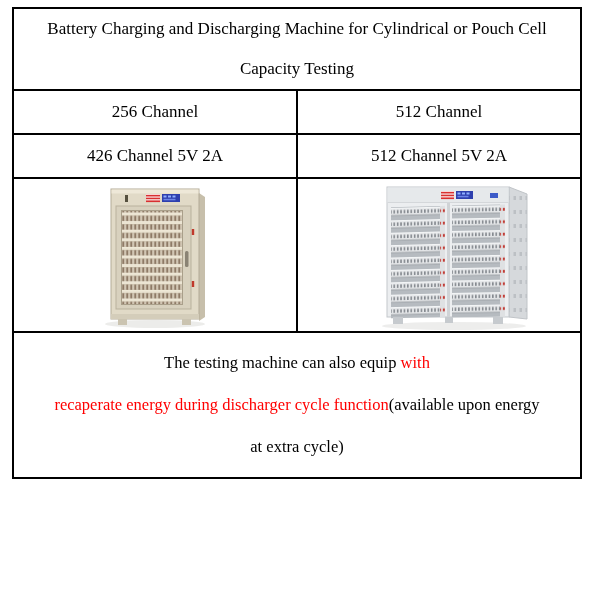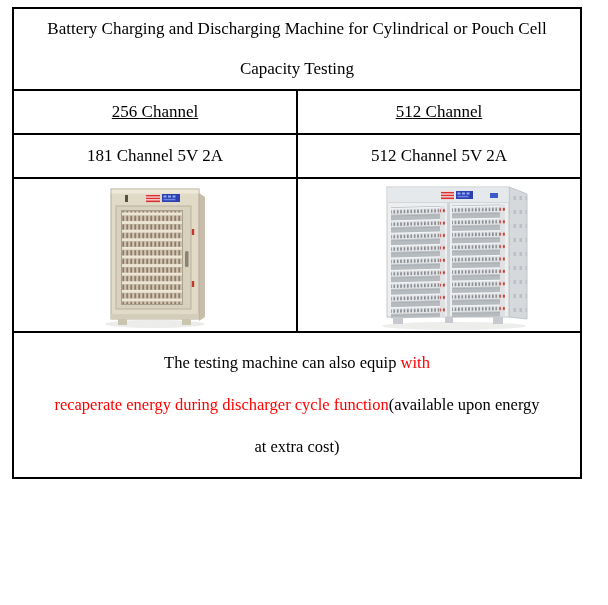--- a/index.html
+++ b/index.html
@@ -26,21 +26,21 @@
   }
   table.spec td {
     border: 2px solid #000000;
     text-align: center;
     vertical-align: middle;
     padding: 0;
     font-size: 17px;
     overflow: hidden;
   }
   tr.r-title   { height: 81px; }
-  tr.r-head    { height: 44px; text-decoration: underline; }
+  tr.r-head    { height: 44px; }
   tr.r-spec    { height: 44px; }
   tr.r-spec3   { height: 45px; }
   tr.r-images  { height: 150px; }
   tr.r-note    { height: 146px; padding-left: 26px; }
   .title-line {
     line-height: 40px;
     white-space: nowrap;
     font-size: 17px;
   }
   .note-line {
@@ -67,21 +67,21 @@
         <div class="title-line">Capacity Testing</div>
       </td>
     </tr>
 
     <tr class="r-head">
       <td>256 Channel</td>
       <td>512 Channel</td>
     </tr>
 
     <tr class="r-spec">
-      <td>181 Channel 5V 2A</td>
+      <td>426 Channel 5V 2A</td>
       <td>512 Channel 5V 2A</td>
     </tr>
 
     <tr class="r-images">
       <td class="img-cell">
         <div class="img-wrap-left">
 
           <svg width="122" height="148" viewBox="0 0 122 148">
             <defs>
               <pattern id="tray256" width="4" height="8.6" patternUnits="userSpaceOnUse">
@@ -172,19 +172,19 @@
 
     <tr class="r-note">
       <td colspan="2" class="note-cell">
         <div class="note-line">
           <span>The testing machine can also equip </span><span class="red">with</span>
         </div>
         <div class="note-line">
           <span class="red">recaperate energy during discharger cycle function</span><span>(available upon energy</span>
         </div>
         <div class="note-line">
-          <span>at extra cost)</span>
+          <span>at extra cycle)</span>
         </div>
       </td>
     </tr>
   </tbody>
     </table>
 </div>
 
 </body></html>

